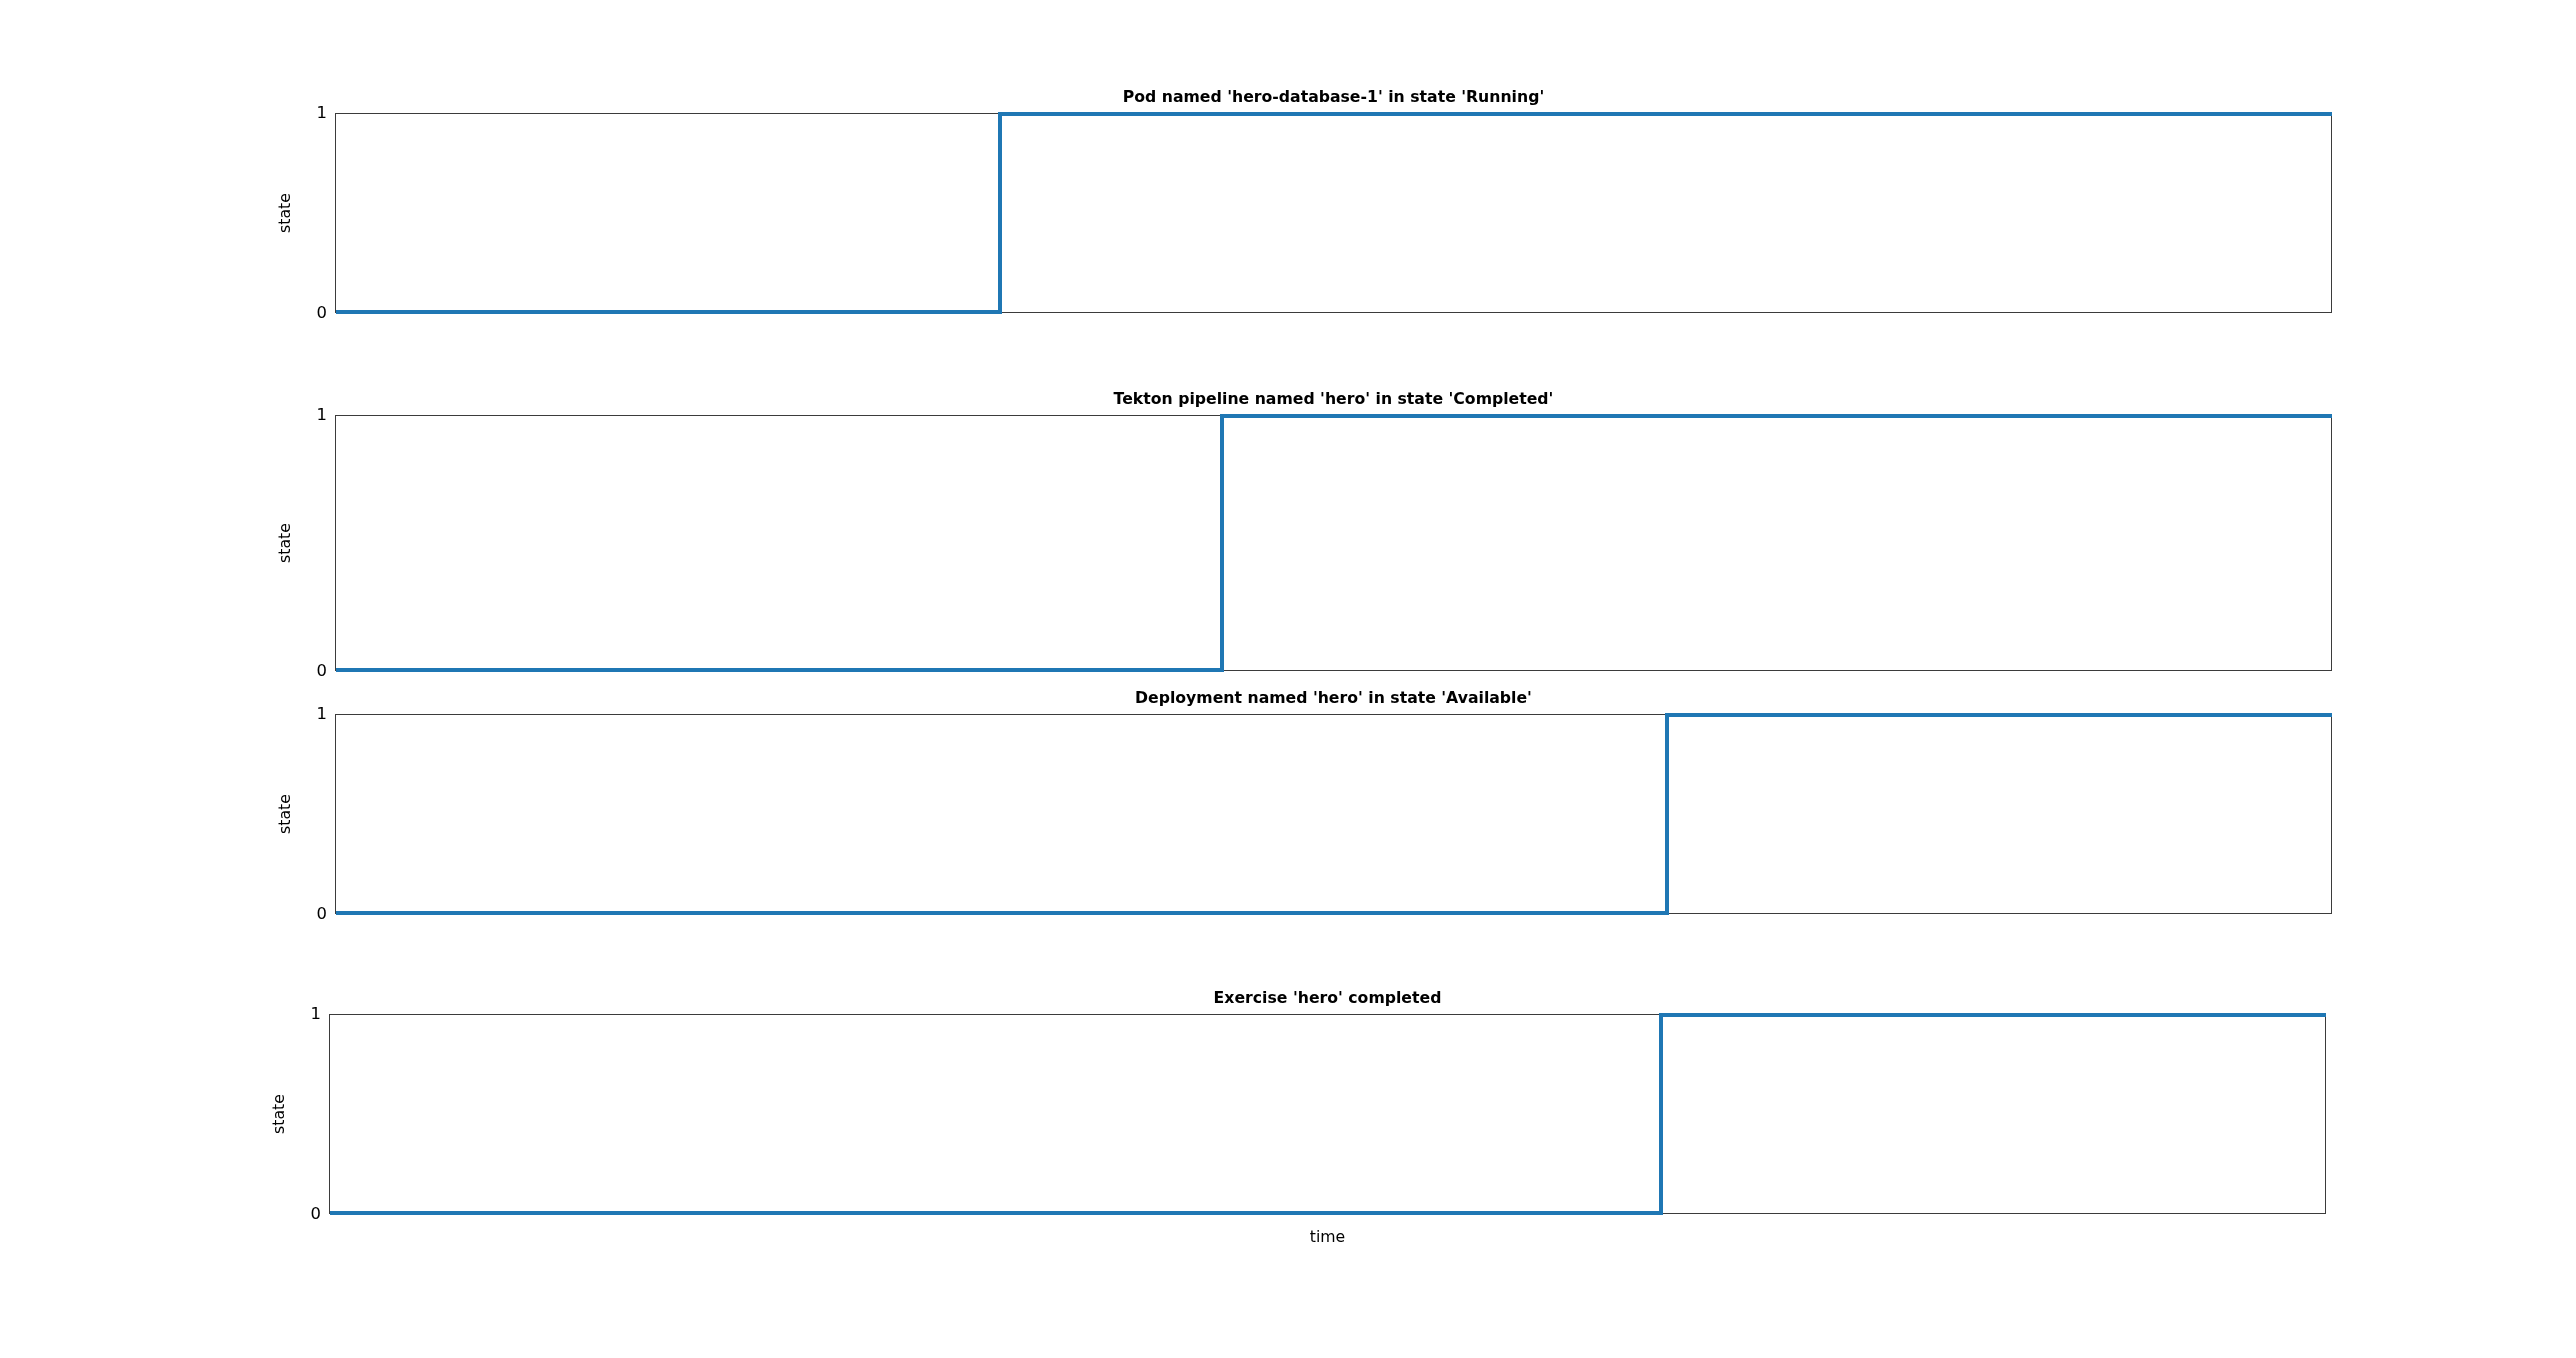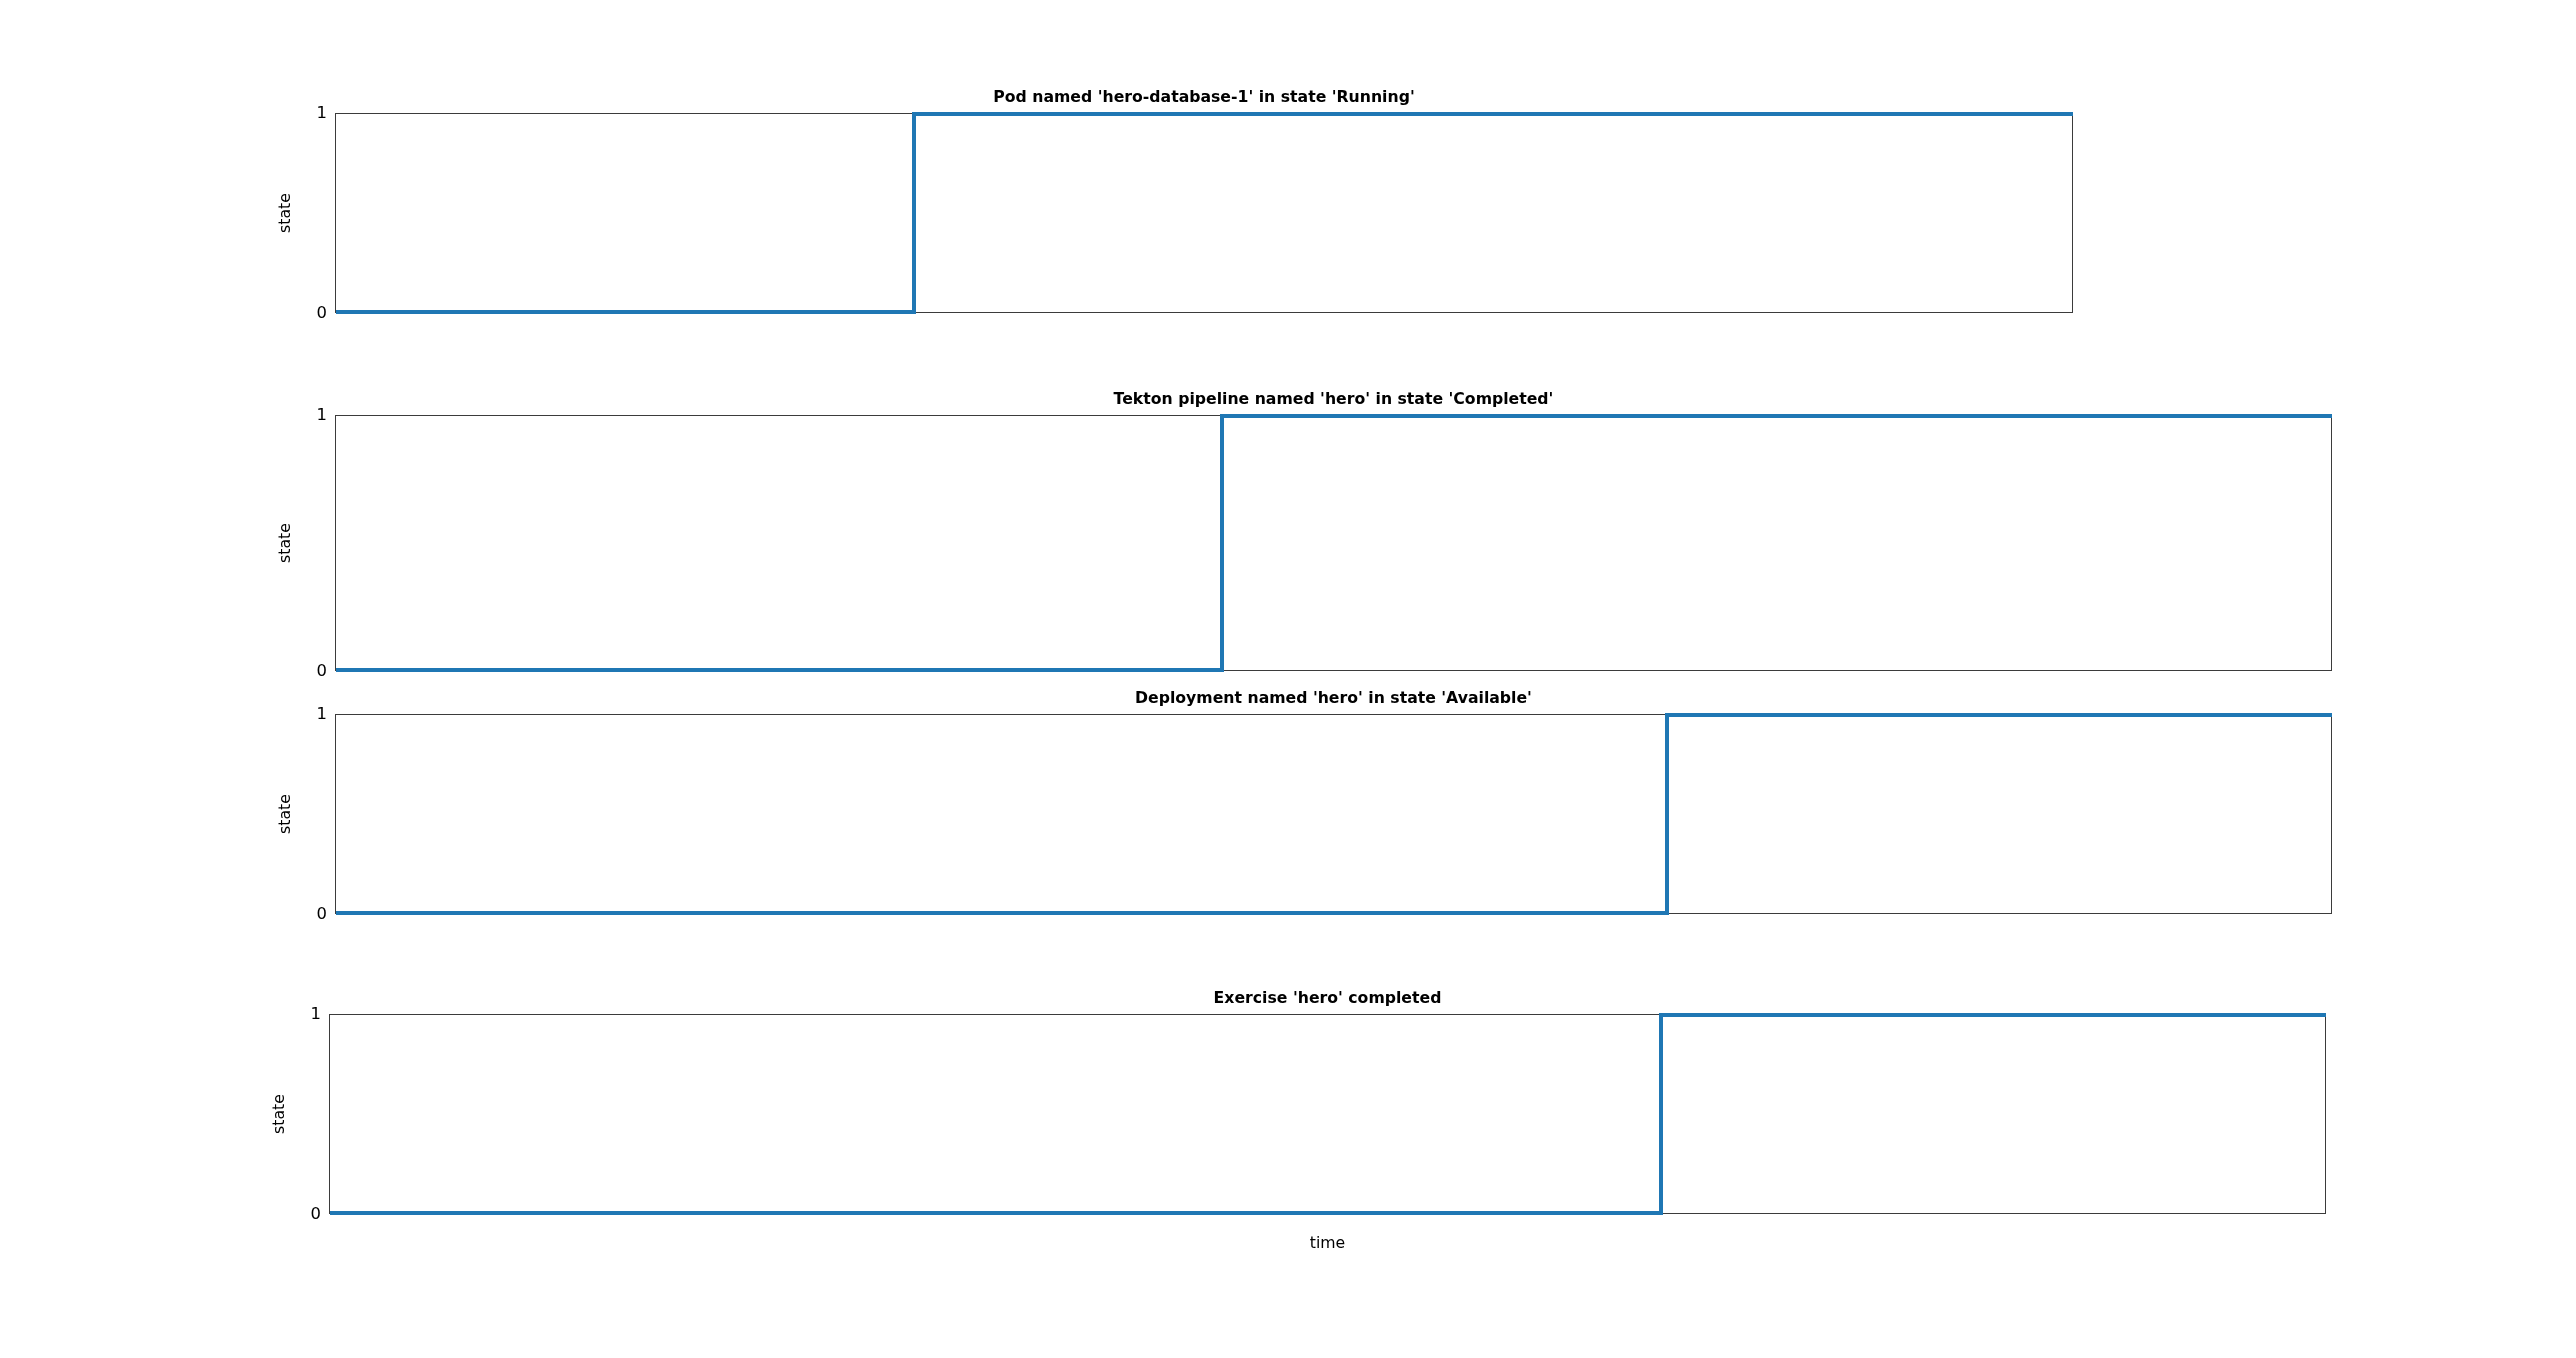--- a/index.html
+++ b/index.html
@@ -62,39 +62,39 @@
     color:#000000;
     white-space:nowrap;
     line-height:1;
   }
 
   
   .xlabel{
     position:absolute;
     left:0;right:0;
     top:100%;
-    margin-top:21px;
+    margin-top:15px;
     text-align:center;
     font-size:15.7px;
     color:#000000;
     line-height:1;
   }
 
   
   .step{position:absolute;inset:0;pointer-events:none;}
   .seg{position:absolute;background:#1f77b4;}
   .seg-h{height:3.8px;}
   .seg-v{width:3.8px;}
 </style>
 </head>
 <body>
 
 <div class="figure">
 
-  <div class="panel" style="left:335px;top:113px;width:1738px;height:200px;">
+  <div class="panel" style="left:335px;top:113px;width:1997px;height:200px;">
     <div class="panel-title">Pod named 'hero-database-1' in state 'Running'</div>
 
     <div class="ytick top">1</div>
     <div class="ytick bottom">0</div>
     <div class="ylabel">state</div>
 
     <div class="axes">
       <div class="step">
         <div class="seg seg-h" style="left:0;bottom:-1.9px;width:33.3%;"></div>
         <div class="seg seg-v" style="left:calc(33.3% - 1.9px);bottom:-1.9px;height:calc(100% + 3.8px);"></div>

